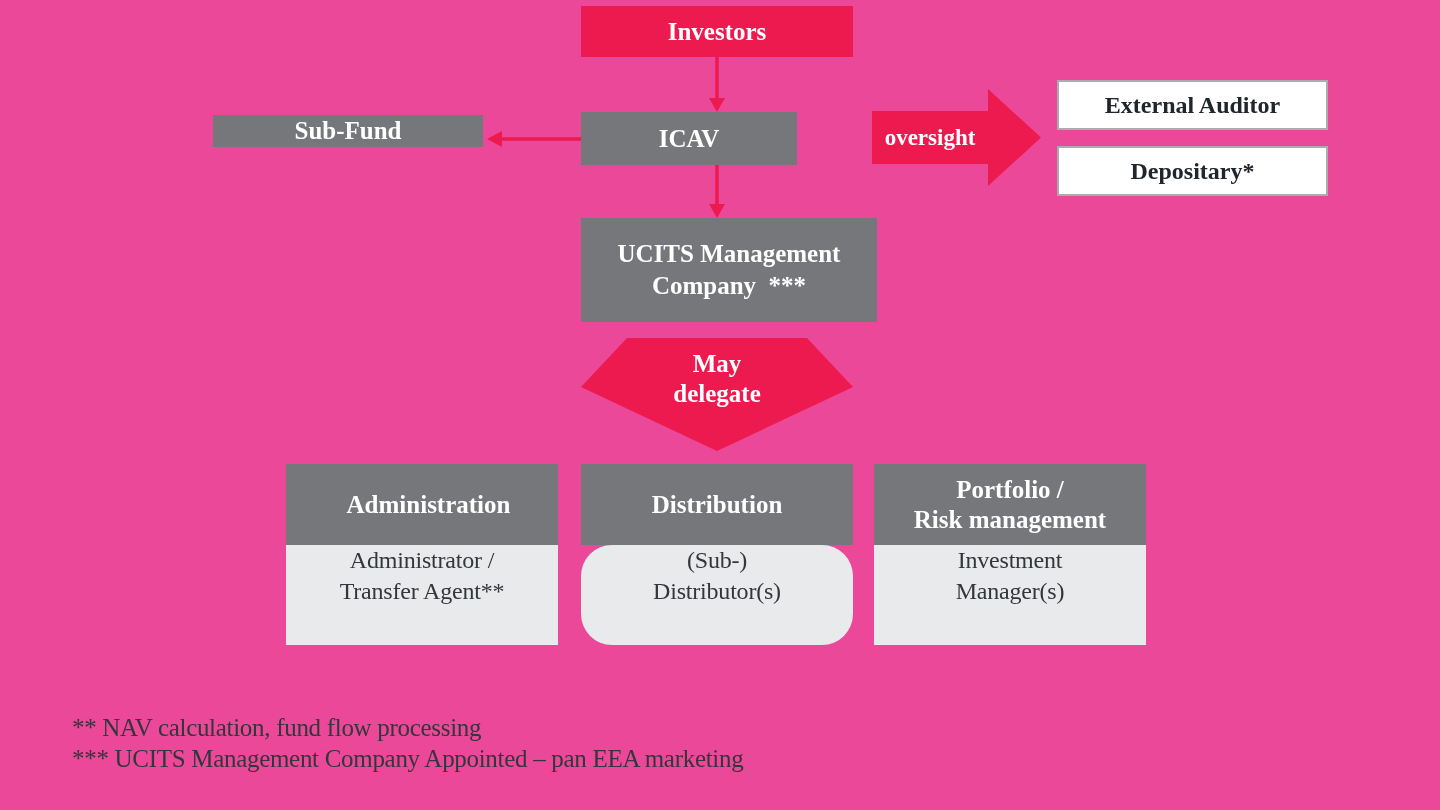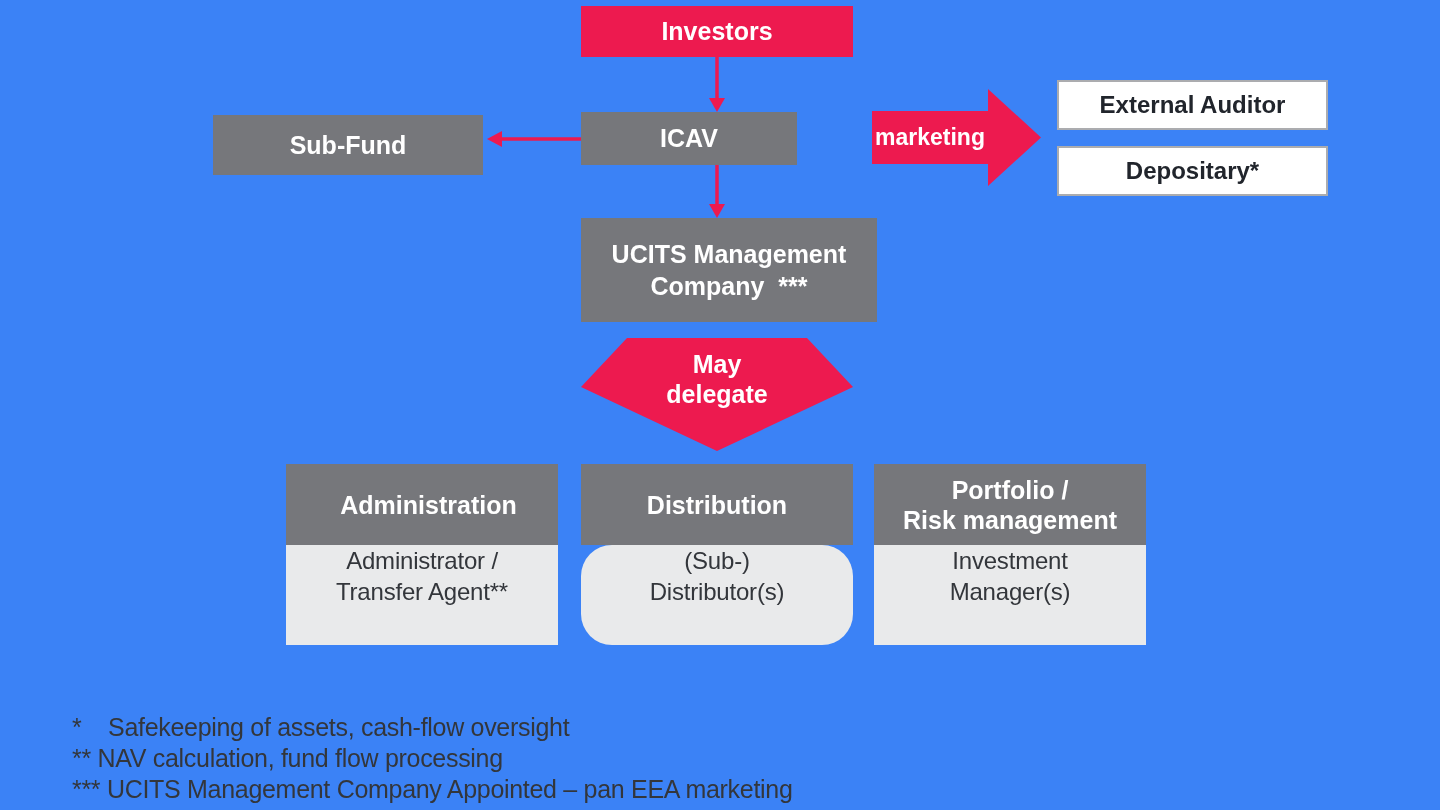--- a/index.html
+++ b/index.html
@@ -7,21 +7,21 @@
     --box-gray:#76777B;
     --light-gray:#E9EAEB;
     --outline-gray:#ABACAF;
     --text-dark:#21252C;
     --text-body:#33363B;
   }
   *{margin:0;padding:0;box-sizing:border-box;}
   html,body{background:#ffffff;}
   body{font-family:"Liberation Sans",sans-serif;}
   .stage{
-    position:relative;width:1440px;height:810px;background:#3b82f6;overflow:hidden;
+    position:relative;width:1440px;height:810px;background:#ec4899;overflow:hidden;font-family:Liberation Serif, serif;
   }
   .abs{position:absolute;}
   .box{
     display:flex;align-items:center;justify-content:center;text-align:center;
   }
   .box-pink{background:var(--accent-pink);color:#ffffff;font-weight:bold;font-size:25px;}
   .box-dgray{background:var(--box-gray);color:#ffffff;font-weight:bold;font-size:25px;}
   .box-outline{background:#ffffff;border:2px solid var(--outline-gray);color:var(--text-dark);font-weight:bold;font-size:24px;}
   .two-line{flex-direction:column;line-height:32px;}
   .arrow-layer{position:absolute;left:0;top:0;width:1440px;height:810px;pointer-events:none;}
@@ -75,26 +75,26 @@
   </svg>
 
   <div class="abs box box-pink" style="left:581px;top:6px;width:272px;height:51px;">
     <span>Investors</span>
   </div>
 
   <div class="abs box box-dgray" style="left:581px;top:112px;width:216px;height:53px;">
     <span>ICAV</span>
   </div>
 
-  <div class="abs box box-dgray" style="left:213px;top:115px;width:270px;height:60px;">
+  <div class="abs box box-dgray" style="left:213px;top:115px;width:270px;height:32px;">
     <span>Sub-Fund</span>
   </div>
 
   <div class="abs big-arrow-label appoints-label" style="left:872px;top:111px;width:116px;height:53px;">
-    <span>marketing</span>
+    <span>oversight</span>
   </div>
 
   <div class="abs box box-outline" style="left:1057px;top:80px;width:271px;height:50px;">
     <span>External Auditor</span>
   </div>
 
   <div class="abs box box-outline" style="left:1057px;top:146px;width:271px;height:50px;">
     <span>Depositary*</span>
   </div>
 
@@ -127,18 +127,17 @@
   <div class="abs col-header" style="left:874px;top:464px;width:272px;height:81px;">
     <span>Portfolio /</span>
     <span>Risk management</span>
   </div>
   <div class="abs col-body" style="left:874px;top:545px;width:272px;height:100px;">
     <span>Investment</span>
     <span>Manager(s)</span>
   </div>
 
   <div class="abs footnotes">
-    <div class="footnote-line">*    Safekeeping of assets, cash-flow oversight</div>
     <div class="footnote-line">** NAV calculation, fund flow processing</div>
     <div class="footnote-line">*** UCITS Management Company Appointed – pan EEA marketing</div>
   </div>
 
 </div>
 
 </body></html>

